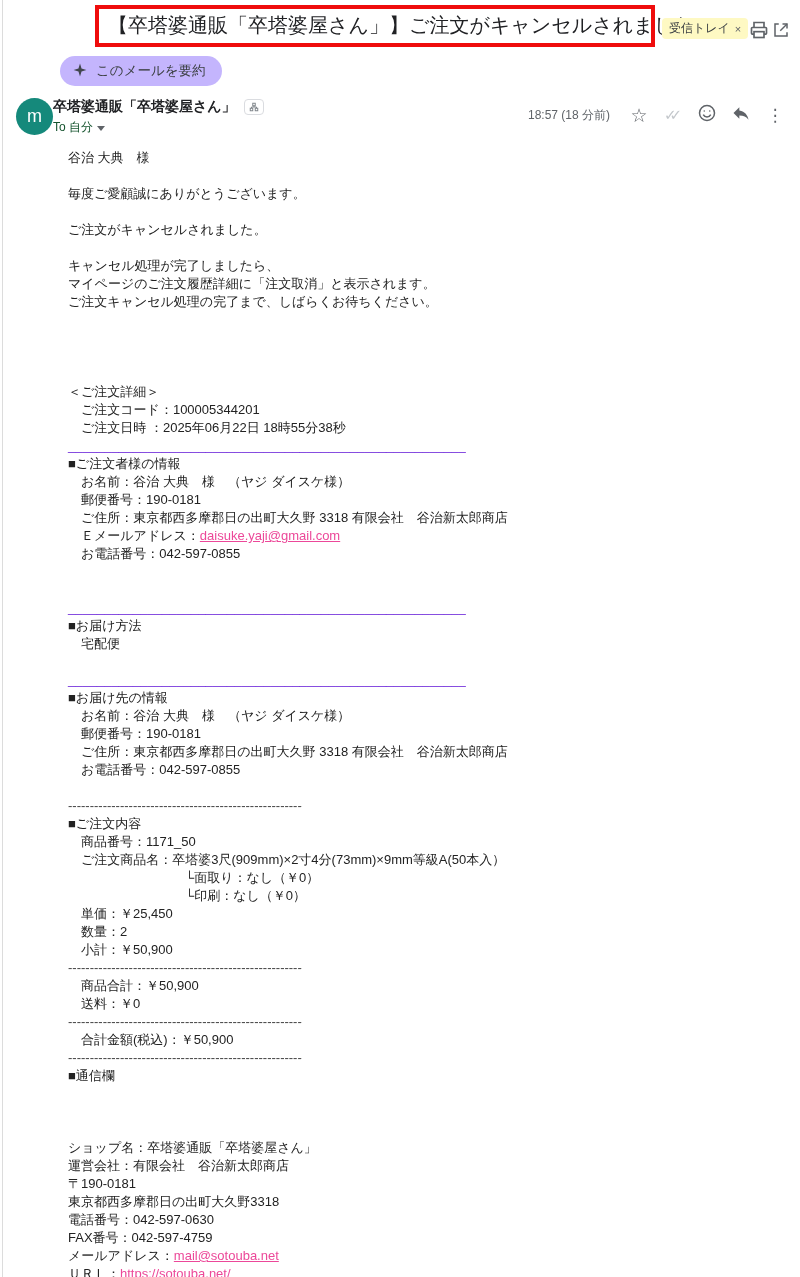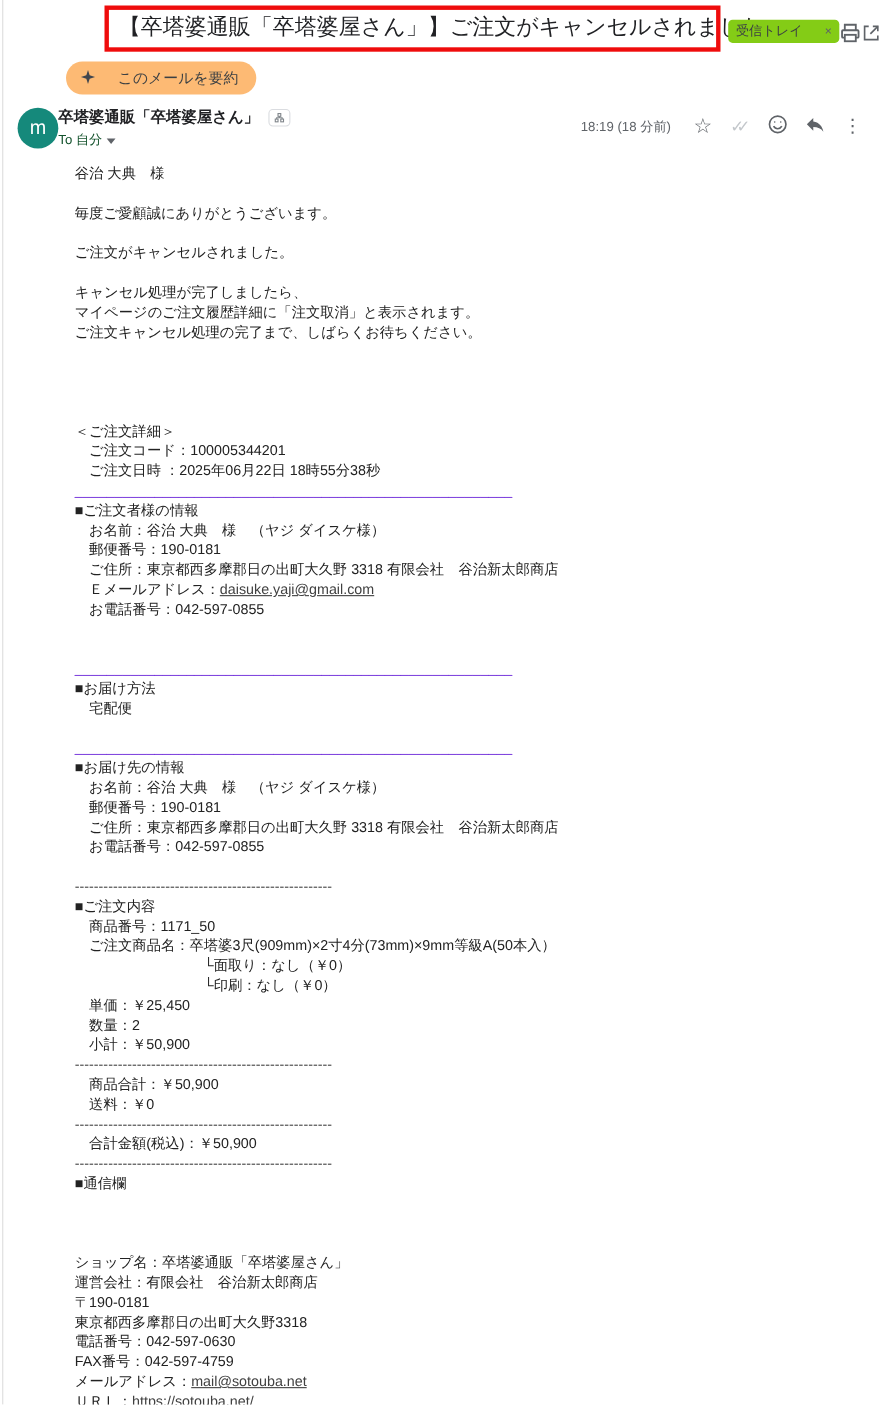--- a/index.html
+++ b/index.html
@@ -18,39 +18,39 @@
   }
   
   .subject-row { display:flex; align-items:flex-start; padding:5px 8px 0 95px; }
   .subject-box {
     border:4px solid #ef0c0c;
     padding:3px 9px 4px 9px;
     max-width:560px;
   }
   .subject-title { font-size:20px; line-height:27px; font-weight:400; color:#202124; white-space:nowrap; }
   .inbox-chip {
-    display:inline-flex; align-items:center; gap:20px;
-    background:#84cc16; border-radius:4px;
+    display:inline-flex; align-items:center; gap:5px;
+    background:#fef9c3; border-radius:4px;
     padding:2px 7px; margin:13px 0 0 7px;
     font-size:12px; color:#3c4043; white-space:nowrap;
     cursor:default;
   }
   .inbox-close { font-size:11px; color:#5f6368; cursor:pointer; }
   .subject-spacer { flex:1; }
   .top-icon-btn {
     width:36px; height:36px; margin-top:7px;
     display:flex; align-items:center; justify-content:center;
     border-radius:50%; cursor:pointer;
   }
   .top-icon-btn svg { display:block; }
   
   .summarize-row { padding:8px 0 0 60px; }
   .summarize-chip {
-    display:inline-flex; align-items:center; gap:20px;
-    background:#fdba74; border-radius:15px;
+    display:inline-flex; align-items:center; gap:9px;
+    background:#c4b5fd; border-radius:15px;
     padding:6px 16px 6px 13px;
     font-size:13.5px; color:#3c4043; cursor:pointer;
   }
   
   .msg-header { display:flex; align-items:flex-start; padding:12px 10px 0 16px; }
   .avatar {
     width:37px; height:37px; border-radius:50%;
     background:#15897b; color:#fff;
     display:flex; align-items:center; justify-content:center;
     font-size:18px; cursor:pointer; flex:0 0 auto;
@@ -80,21 +80,21 @@
   .dots-glyph { font-size:17px; color:#5f6368; }
   
   .email-body {
     margin:13px 0 0 68px;
     font-size:13px; line-height:18px;
     color:#222; white-space:pre-wrap;
   }
   .body-line { min-height:18px; }
   .rule-solid { color:#6d28d9; }
   .rule-dashed { color:#444; }
-  .body-link { color:#404040; text-decoration:underline; cursor:pointer; }
+  .body-link { color:#ec4899; text-decoration:underline; cursor:pointer; }
 </style>
 </head>
 <body>
 
 <div class="page">
   <div class="pane-divider"></div>
 
   <div class="subject-row">
     <div class="subject-box">
       <div class="subject-title">【卒塔婆通販「卒塔婆屋さん」】ご注文がキャンセルされました</div>
@@ -150,21 +150,21 @@
             <path d="M12 9v3M6 15v-3h12v3"></path>
           </svg>
         </span>
       </div>
       <div class="to-line">
         <span>To 自分</span>
         <span class="caret-down"></span>
       </div>
     </div>
     <div class="meta-block">
-      <span class="timestamp">18:19 (18 分前)</span>
+      <span class="timestamp">18:57 (18 分前)</span>
       <div class="hdr-icon-btn">
         <span class="star-glyph">☆</span>
       </div>
       <div class="hdr-icon-btn">
         <span class="dblcheck-glyph">✓✓</span>
       </div>
       <div class="hdr-icon-btn">
         <span>
           <svg width="20" height="20" viewBox="0 0 24 24" fill="none" stroke="#5f6368" stroke-width="1.8">
             <circle cx="12" cy="12" r="9"></circle>

